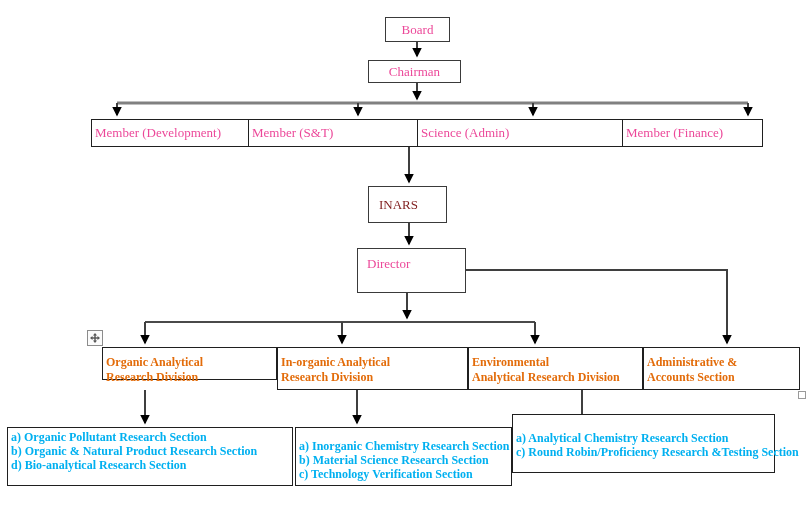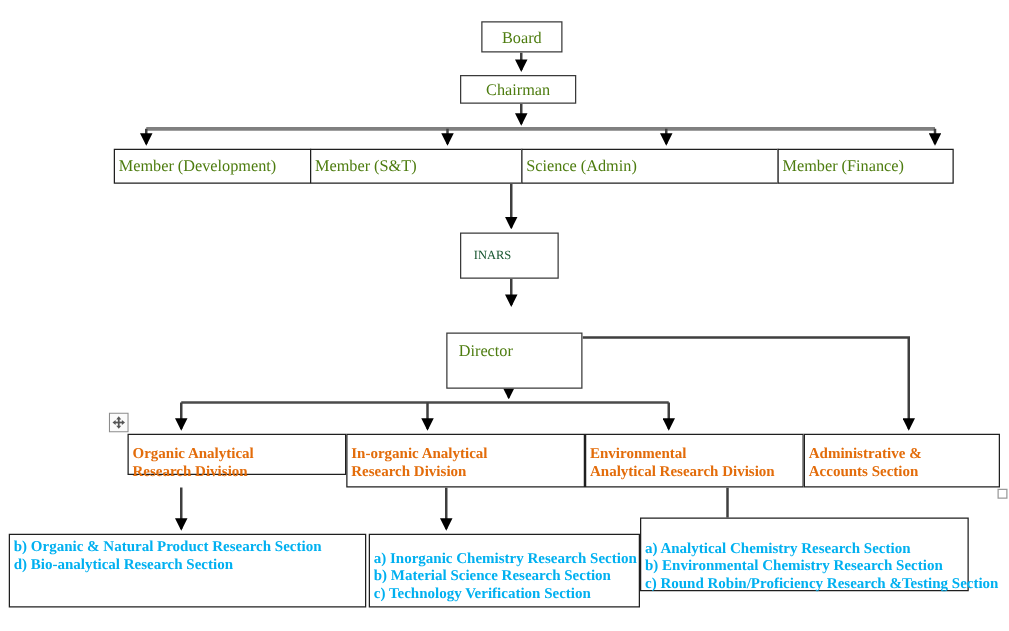--- a/index.html
+++ b/index.html
@@ -8,22 +8,22 @@
     font-family:"Liberation Serif","DejaVu Serif",serif;overflow:hidden;
   }
   .lines{position:absolute;left:0;top:0;width:807px;height:505px;}
   .box{
     position:absolute;box-sizing:border-box;background:#ffffff;
     border:1px solid #1f1f1f;
   }
   .thinbox{border:1px solid #3a3a3a;}
   .center{display:flex;align-items:center;justify-content:center;}
   .vcenter{display:flex;align-items:center;}
-  .red{color:#4d7c0f;font-size:13px;}
-  .cyan{color:#14532d;font-size:10px;}
+  .red{color:#ec4899;font-size:13px;}
+  .cyan{color:#7f1d1d;font-size:13px;}
   .orange{color:#E36C0A;font-weight:bold;font-size:12px;line-height:15px;}
   .bluelist{color:#00B0F0;font-weight:bold;font-size:12px;line-height:14px;}
   .bluelist span{display:block;white-space:nowrap;}
   .member{padding-left:3px;}
   .division{padding:7px 0 0 3px;}
   .sectionbox{padding-left:3px;}
   .handle{position:absolute;}
   .nowrap{white-space:nowrap;}
 </style>
 </head>
@@ -82,21 +82,21 @@
     <span class="red nowrap">Science (Admin)</span>
   </div>
   <div class="box vcenter member" style="left:622px;top:119px;width:141px;height:28px;">
     <span class="red nowrap">Member (Finance)</span>
   </div>
 
   <div class="box thinbox vcenter" style="left:368px;top:186px;width:79px;height:37px;padding-left:10px;">
     <span class="cyan">INARS</span>
   </div>
 
-  <div class="box thinbox" style="left:357px;top:248px;width:109px;height:45px;padding:5px 0 0 9px;margin-top:18px;">
+  <div class="box thinbox" style="left:357px;top:248px;width:109px;height:45px;padding:5px 0 0 9px;">
     <span class="red">Director</span>
   </div>
 
   <div class="box division" style="left:102px;top:347px;width:175px;height:33px;">
     <span class="orange nowrap" style="display:block">Organic Analytical</span>
     <span class="orange nowrap" style="display:block">Research Division</span>
   </div>
   <div class="box division" style="left:277px;top:347px;width:191px;height:43px;">
     <span class="orange nowrap" style="display:block">In-organic Analytical</span>
     <span class="orange nowrap" style="display:block">Research Division</span>
@@ -104,31 +104,31 @@
   <div class="box division" style="left:468px;top:347px;width:175px;height:43px;">
     <span class="orange nowrap" style="display:block">Environmental</span>
     <span class="orange nowrap" style="display:block">Analytical Research Division</span>
   </div>
   <div class="box division" style="left:643px;top:347px;width:157px;height:43px;">
     <span class="orange nowrap" style="display:block">Administrative &amp;</span>
     <span class="orange nowrap" style="display:block">Accounts Section</span>
   </div>
 
   <div class="box bluelist sectionbox" style="left:7px;top:427px;width:286px;height:59px;padding-top:2px;">
+    <span>a) Organic Pollutant Research Section</span>
     <span>b) Organic &amp; Natural Product Research Section</span>
     <span>d) Bio-analytical Research Section</span>
   </div>
   <div class="box bluelist sectionbox" style="left:295px;top:427px;width:217px;height:59px;padding-top:11px;">
     <span>a) Inorganic Chemistry Research Section</span>
     <span>b) Material Science Research Section</span>
     <span>c) Technology Verification Section</span>
   </div>
   <div class="box bluelist sectionbox" style="left:512px;top:414px;width:263px;height:59px;padding-top:16px;">
     <span>a) Analytical Chemistry Research Section</span>
-    <span>b) Environmental Chemistry Research Section</span>
     <span>c) Round Robin/Proficiency Research &amp;Testing Section</span>
   </div>
 
   <div class="handle" style="left:87px;top:330px;width:16px;height:16px;">
     <svg width="16" height="16" viewBox="0 0 16 16">
       <rect x="0.5" y="0.5" width="15" height="15" fill="#fbfbfb" stroke="#8c8c8c"></rect>
       <path d="M8,3 L6,5.5 H10 Z" fill="#555"></path>
       <path d="M8,13 L6,10.5 H10 Z" fill="#555"></path>
       <path d="M3,8 L5.5,6 V10 Z" fill="#555"></path>
       <path d="M13,8 L10.5,6 V10 Z" fill="#555"></path>

